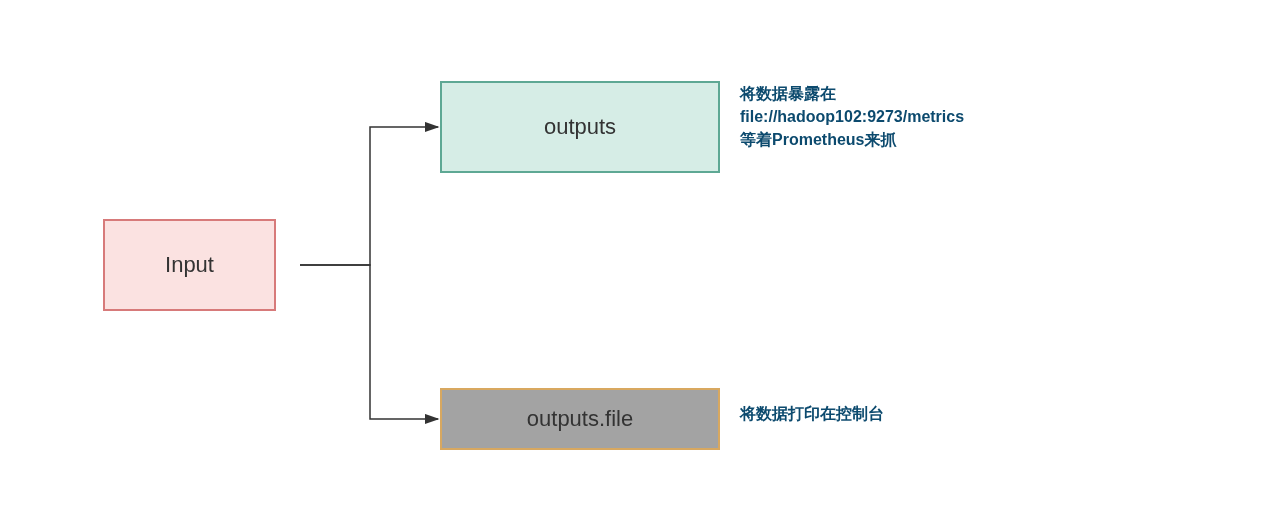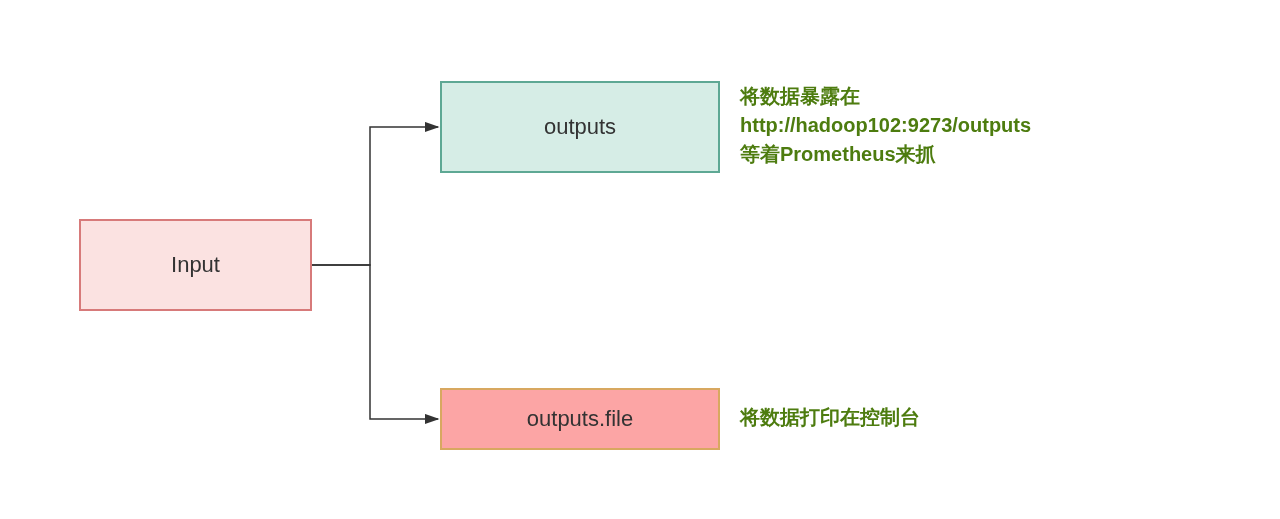--- a/index.html
+++ b/index.html
@@ -15,51 +15,51 @@
       border: 2px solid;
       display: flex;
       flex-direction: column;
       align-items: center;
       justify-content: center;
       font-size: 22px;
       line-height: 1.35;
       text-align: center;
     }
     .input-box {
-      left: 79px;
+      left: 103px;
       top: 219px;
-      width: 233px;
+      width: 173px;
       height: 92px;
       background: #fbe2e1;
       border-color: #d77a7a;
       color: #333;
     }
     .prom-box {
       left: 440px;
       top: 81px;
       width: 280px;
       height: 92px;
       background: #d6ede6;
       border-color: #5ea894;
       color: #333;
     }
     .file-box {
       left: 440px;
       top: 388px;
       width: 280px;
       height: 62px;
-      background: #fca5a5;
+      background: #a3a3a3;
       border-color: #d8a860;
       color: #333;
     }
     .label {
       position: absolute;
-      font-size: 20px;
+      font-size: 16px;
       font-weight: 700;
-      color: #4d7c0f;
+      color: #0c4a6e;
       line-height: 1.45;
     }
     .label-top {
       left: 740px;
       top: 82px;
       width: 420px;
     }
     .label-bottom {
       left: 740px;
       top: 404px;
@@ -93,19 +93,19 @@
 <div class="box prom-box">
   <span>outputs</span>
 </div>
 
 <div class="box file-box">
   <span>outputs.file</span>
 </div>
 
 <div class="label label-top">
   <div>将数据暴露在</div>
-  <div>http://hadoop102:9273/outputs</div>
+  <div>file://hadoop102:9273/metrics</div>
   <div>等着Prometheus来抓</div>
 </div>
 
 <div class="label label-bottom">
   <div>将数据打印在控制台</div>
 </div>
 
 </body></html>

